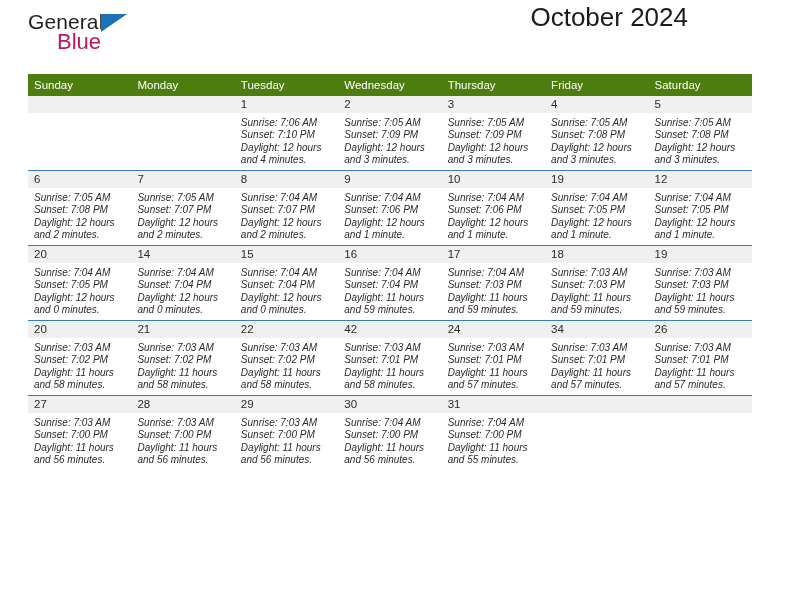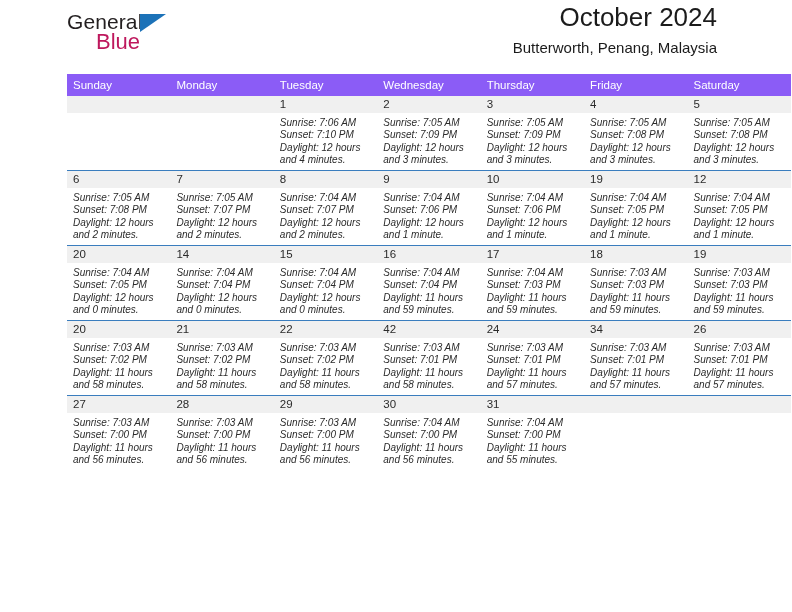--- a/index.html
+++ b/index.html
@@ -12,22 +12,21 @@
     background: #ffffff;
     font-family: "Liberation Sans", sans-serif;
     color: #222222;
     overflow: hidden;
   }
   .page {
     position: relative;
     width: 728px;
     height: 612px;
     box-sizing: border-box;
-    padding: 0 38px;
-    margin-left: 29px;
+    padding: 0 28px;
   }
 
   
   .header {
     position: relative;
     height: 74px;
   }
   .logo {
     position: absolute;
     left: 0;
@@ -56,23 +55,23 @@
   .logo-blue {
     position: absolute;
     left: 29px;
     top: 19px;
     font-size: 22px;
     color: #be185d;
     font-family: "Liberation Sans", sans-serif;
   }
   .title-block {
     position: absolute;
-    right: 2px;
+    right: 12px;
     top: 0;
-    text-align: right;
+    text-align: left;
   }
   .cal-title {
     font-size: 26px;
     font-weight: normal;
     color: #1b1b1b;
     line-height: 34px;
     white-space: nowrap;
   }
   .cal-subtitle {
     font-size: 15px;
@@ -83,21 +82,21 @@
     white-space: nowrap;
   }
 
   
   .calendar {
     width: 724px;
     border-collapse: collapse;
     table-layout: fixed;
   }
   .calendar th {
-    background: #8b5cf6;
+    background: #4d7c0f;
     color: #ffffff;
     font-size: 11.5px;
     font-weight: normal;
     text-align: left;
     padding: 5px 0 5px 6px;
     height: 11px;
     border: none;
   }
   .calendar td {
     vertical-align: top;
@@ -138,21 +137,20 @@
 <div class="page">
 
   <div class="header">
     <div class="logo">
       <span class="logo-general">General</span>
       <span class="logo-triangle"></span>
       <span class="logo-blue">Blue</span>
     </div>
     <div class="title-block">
       <div class="cal-title">October 2024</div>
-      <div class="cal-subtitle">Butterworth, Penang, Malaysia</div>
     </div>
   </div>
 
   <table class="calendar">
     <thead>
       <tr id="header-row">
           <th>Sunday</th>
           <th>Monday</th>
           <th>Tuesday</th>
           <th>Wednesday</th>

